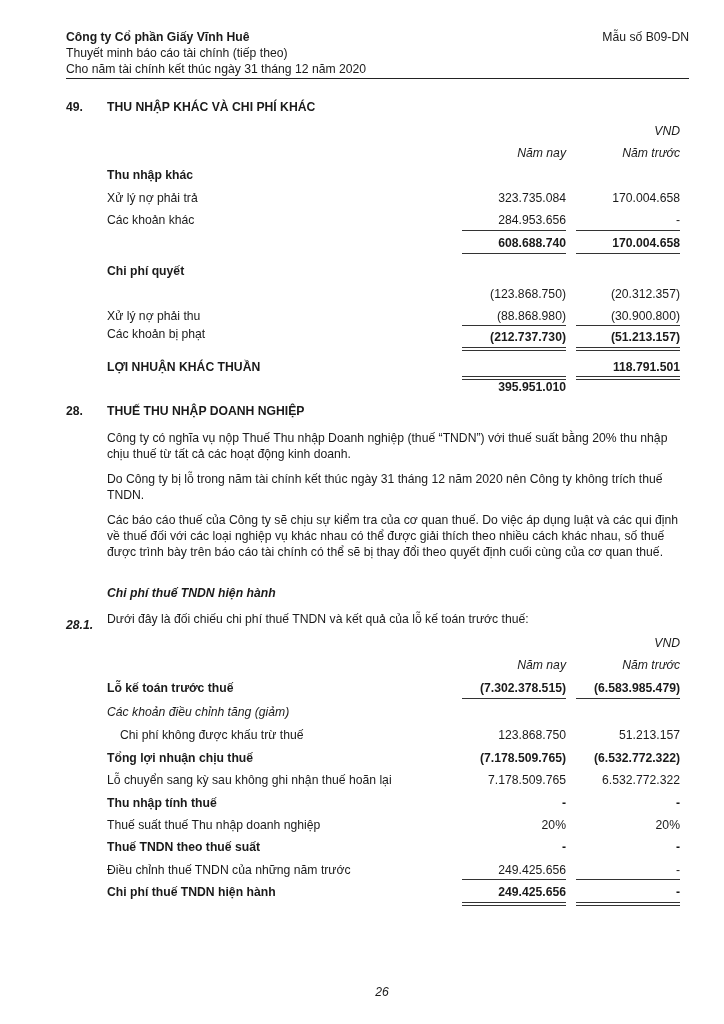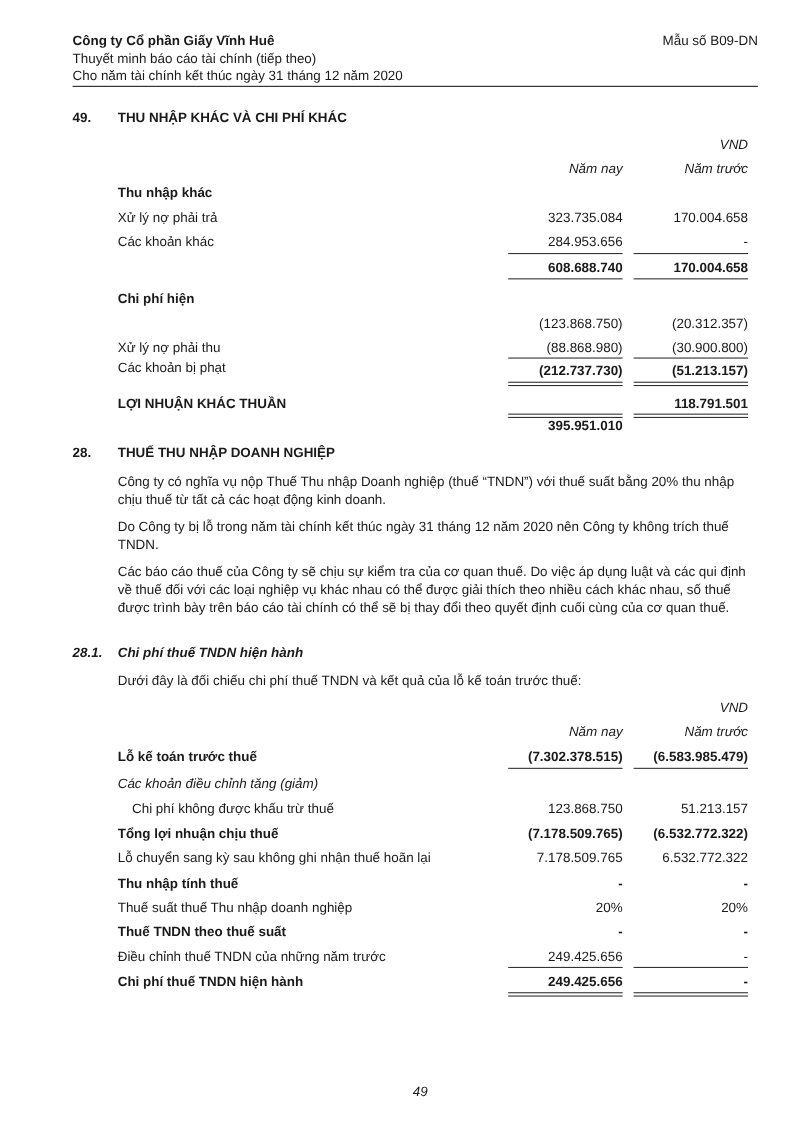--- a/index.html
+++ b/index.html
@@ -41,21 +41,21 @@
 <div class="abs" style="left:107px;top:213px;">Các khoản khác</div>
 <div class="num1" style="top:213px;">284.953.656</div>
 <div class="num2" style="top:213px;">-</div>
 <div class="rule1" style="top:230px;"></div>
 <div class="rule2" style="top:230px;"></div>
 <div class="num1 b" style="top:236px;">608.688.740</div>
 <div class="num2 b" style="top:236px;">170.004.658</div>
 <div class="rule1" style="top:253px;"></div>
 <div class="rule2" style="top:253px;"></div>
 
-<div class="abs b" style="left:107px;top:264px;">Chi phí hiện</div>
+<div class="abs b" style="left:107px;top:264px;">Chi phí quyết</div>
 <div class="abs" style="left:107px;top:287px;margin-top:40px;">Các khoản bị phạt</div>
 <div class="num1" style="top:287px;">(123.868.750)</div>
 <div class="num2" style="top:287px;">(20.312.357)</div>
 <div class="abs" style="left:107px;top:309px;">Xử lý nợ phải thu</div>
 <div class="num1" style="top:309px;">(88.868.980)</div>
 <div class="num2" style="top:309px;">(30.900.800)</div>
 <div class="rule1" style="top:325px;"></div>
 <div class="rule2" style="top:325px;"></div>
 <div class="num1 b" style="top:330px;">(212.737.730)</div>
 <div class="num2 b" style="top:330px;">(51.213.157)</div>
@@ -67,21 +67,21 @@
 <div class="num2 b" style="top:360px;">118.791.501</div>
 <div class="drule1" style="top:376px;"></div>
 <div class="drule2" style="top:376px;"></div>
 
 <div class="abs b" style="left:66px;top:404px;">28.</div>
 <div class="abs b" style="left:107px;top:404px;">THUẾ THU NHẬP DOANH NGHIỆP</div>
 <div class="para" style="top:430px;">Công ty có nghĩa vụ nộp Thuế Thu nhập Doanh nghiệp (thuế “TNDN”) với thuế suất bằng 20% thu nhập chịu thuế từ tất cả các hoạt động kinh doanh.</div>
 <div class="para" style="top:471px;">Do Công ty bị lỗ trong năm tài chính kết thúc ngày 31 tháng 12 năm 2020 nên Công ty không trích thuế TNDN.</div>
 <div class="para" style="top:512px;">Các báo cáo thuế của Công ty sẽ chịu sự kiểm tra của cơ quan thuế. Do việc áp dụng luật và các qui định về thuế đối với các loại nghiệp vụ khác nhau có thể được giải thích theo nhiều cách khác nhau, số thuế được trình bày trên báo cáo tài chính có thể sẽ bị thay đổi theo quyết định cuối cùng của cơ quan thuế.</div>
 
-<div class="abs b i" style="left:66px;top:586px;">28.1.</div>
+<div class="abs b i" style="left:66px;top:618px;">28.1.</div>
 <div class="abs b i" style="left:107px;top:586px;">Chi phí thuế TNDN hiện hành</div>
 <div class="abs" style="left:107px;top:612px;">Dưới đây là đối chiếu chi phí thuế TNDN và kết quả của lỗ kế toán trước thuế:</div>
 <div class="num2 i" style="top:636px;">VND</div>
 <div class="num1 i" style="top:658px;">Năm nay</div>
 <div class="num2 i" style="top:658px;">Năm trước</div>
 
 <div class="abs b" style="left:107px;top:681px;">Lỗ kế toán trước thuế</div>
 <div class="num1 b" style="top:681px;">(7.302.378.515)</div>
 <div class="num2 b" style="top:681px;">(6.583.985.479)</div>
 <div class="rule1" style="top:698px;"></div>
@@ -118,13 +118,13 @@
 <div class="num2" style="top:863px;">-</div>
 <div class="rule1" style="top:879px;"></div>
 <div class="rule2" style="top:879px;"></div>
 
 <div class="abs b" style="left:107px;top:885px;">Chi phí thuế TNDN hiện hành</div>
 <div class="num1 b" style="top:885px;">249.425.656</div>
 <div class="num2 b" style="top:885px;">-</div>
 <div class="drule1" style="top:902px;"></div>
 <div class="drule2" style="top:902px;"></div>
 
-<div class="abs i" style="left:372px;top:985px;width:20px;text-align:center;">49</div>
+<div class="abs i" style="left:372px;top:985px;width:20px;text-align:center;">26</div>
 
 </body></html>

